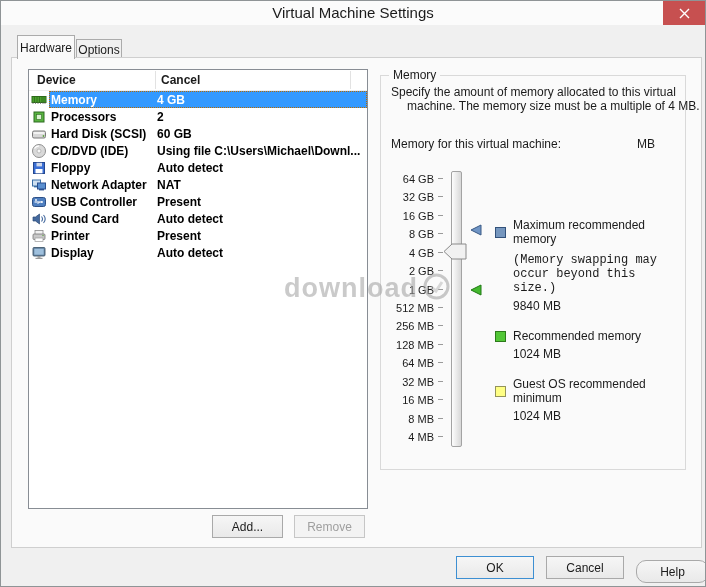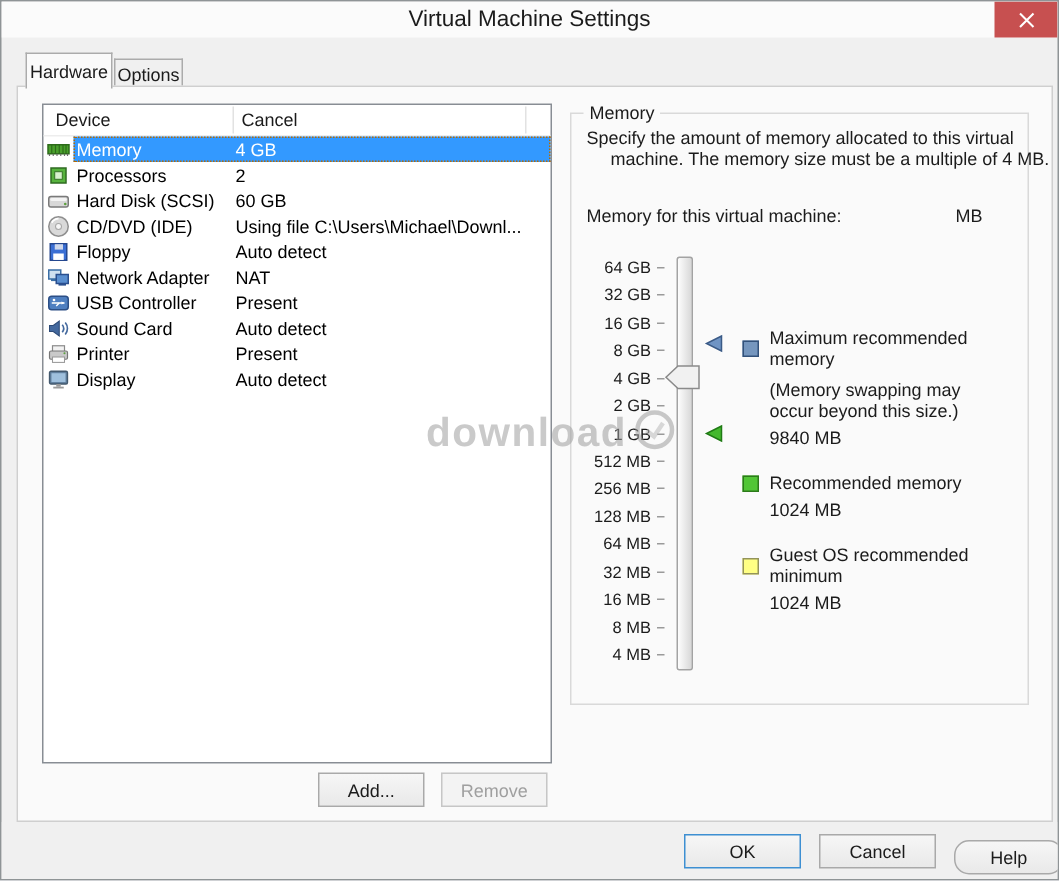--- a/index.html
+++ b/index.html
@@ -8,21 +8,21 @@
   .titlebar{position:absolute;left:0;top:0;right:0;height:24px;background:#fbfbfb;}
   .title{position:absolute;left:0;right:0;top:3px;text-align:center;font-size:15px;color:#1b1b1b;}
   .closebtn{position:absolute;right:0;top:0;width:42px;height:24px;background:#c75050;display:flex;align-items:center;justify-content:center;cursor:pointer;}
   .closebtn svg{display:block;}
   
   .tab{position:absolute;box-sizing:border-box;font-size:12px;color:#1b1b1b;text-align:center;}
   .tab-active{left:16px;top:34px;width:58px;height:24px;background:#fafafa;border:1px solid #ababab;border-bottom:none;z-index:3;padding-top:5px;}
   .tab-inactive{left:75px;top:38px;width:46px;height:19px;background:#f0f0f0;border:1px solid #ababab;border-bottom:none;z-index:1;padding-top:3px;cursor:pointer;}
   .tabpage{position:absolute;left:10px;top:56px;width:691px;height:491px;background:#fafafa;border:1px solid #cfcfcf;box-sizing:border-box;z-index:2;}
   
-  .devlist{position:absolute;left:16px;top:11px;width:340px;height:440px;background:#ffffff;border:1px solid #888d94;box-sizing:border-box;font-size:12px;}
+  .devlist{position:absolute;left:16px;top:11px;width:340px;height:440px;background:#ffffff;border:1px solid #888d94;box-sizing:border-box;font-size:12px;font-weight:bold;}
   .lheader{position:relative;height:20px;border-bottom:1px solid #ededed;}
   .lheader .h1{position:absolute;left:8px;top:3px;color:#1b1b1b;}
   .lheader .h2{position:absolute;left:132px;top:3px;color:#1b1b1b;}
   .hdiv{position:absolute;top:1px;bottom:1px;width:1px;background:#e2e2e2;}
   .row{position:relative;height:17px;display:flex;align-items:center;cursor:default;}
   .icon-cell{width:20px;height:16px;display:flex;align-items:center;justify-content:center;flex:0 0 20px;}
   .row-content{flex:1;height:17px;display:flex;align-items:center;}
   .row.selected .row-content{background:#3399ff;color:#ffffff;outline:1px dotted #b86a00;outline-offset:-1px;}
   .dev{width:106px;padding-left:2px;white-space:nowrap;overflow:hidden;}
   .sum{flex:1;white-space:nowrap;overflow:hidden;padding-right:4px;}
@@ -47,21 +47,21 @@
   .track{position:absolute;left:70px;top:95px;width:11px;height:276px;background:linear-gradient(to right,#fdfdfd,#d8d8d8);border:1px solid #a3a3a3;box-sizing:border-box;border-radius:2px;cursor:pointer;}
   .slider-handle{position:absolute;left:62px;top:167px;cursor:grab;}
   .marker{position:absolute;}
   
   .legend{position:absolute;left:114px;top:142px;width:186px;font-size:12px;color:#1b1b1b;}
   .leg-row{display:flex;align-items:center;gap:7px;}
   .leg-sq{width:11px;height:11px;box-sizing:border-box;flex:0 0 11px;}
   .sq-max{background:#7596be;border:1px solid #32517a;}
   .sq-rec{background:#52c636;border:1px solid #2c7a1a;}
   .sq-min{background:#ffff84;border:1px solid #93935a;}
-  .leg-note{margin:7px 0 0 18px;line-height:14px;}
+  .leg-note{margin:7px 0 0 18px;line-height:14px;font-family:Liberation Mono, monospace;}
   .leg-val{margin:4px 0 0 18px;}
   .leg-gap{height:16px;}
   
   .vscroll{position:absolute;left:689px;top:57px;width:11px;height:489px;background:#f4f4f4;border:1px solid #c6c6c6;box-sizing:border-box;cursor:pointer;}
   
   .watermark{position:absolute;left:283px;top:272px;display:flex;align-items:flex-start;gap:5px;z-index:50;pointer-events:none;opacity:.55;}
   .wm-text{font-size:27px;font-weight:bold;color:#9f9f9f;letter-spacing:1px;}
   
   .footer-sep{position:absolute;left:0;right:0;top:547px;height:40px;background:#f0f0f0;}
 </style>

